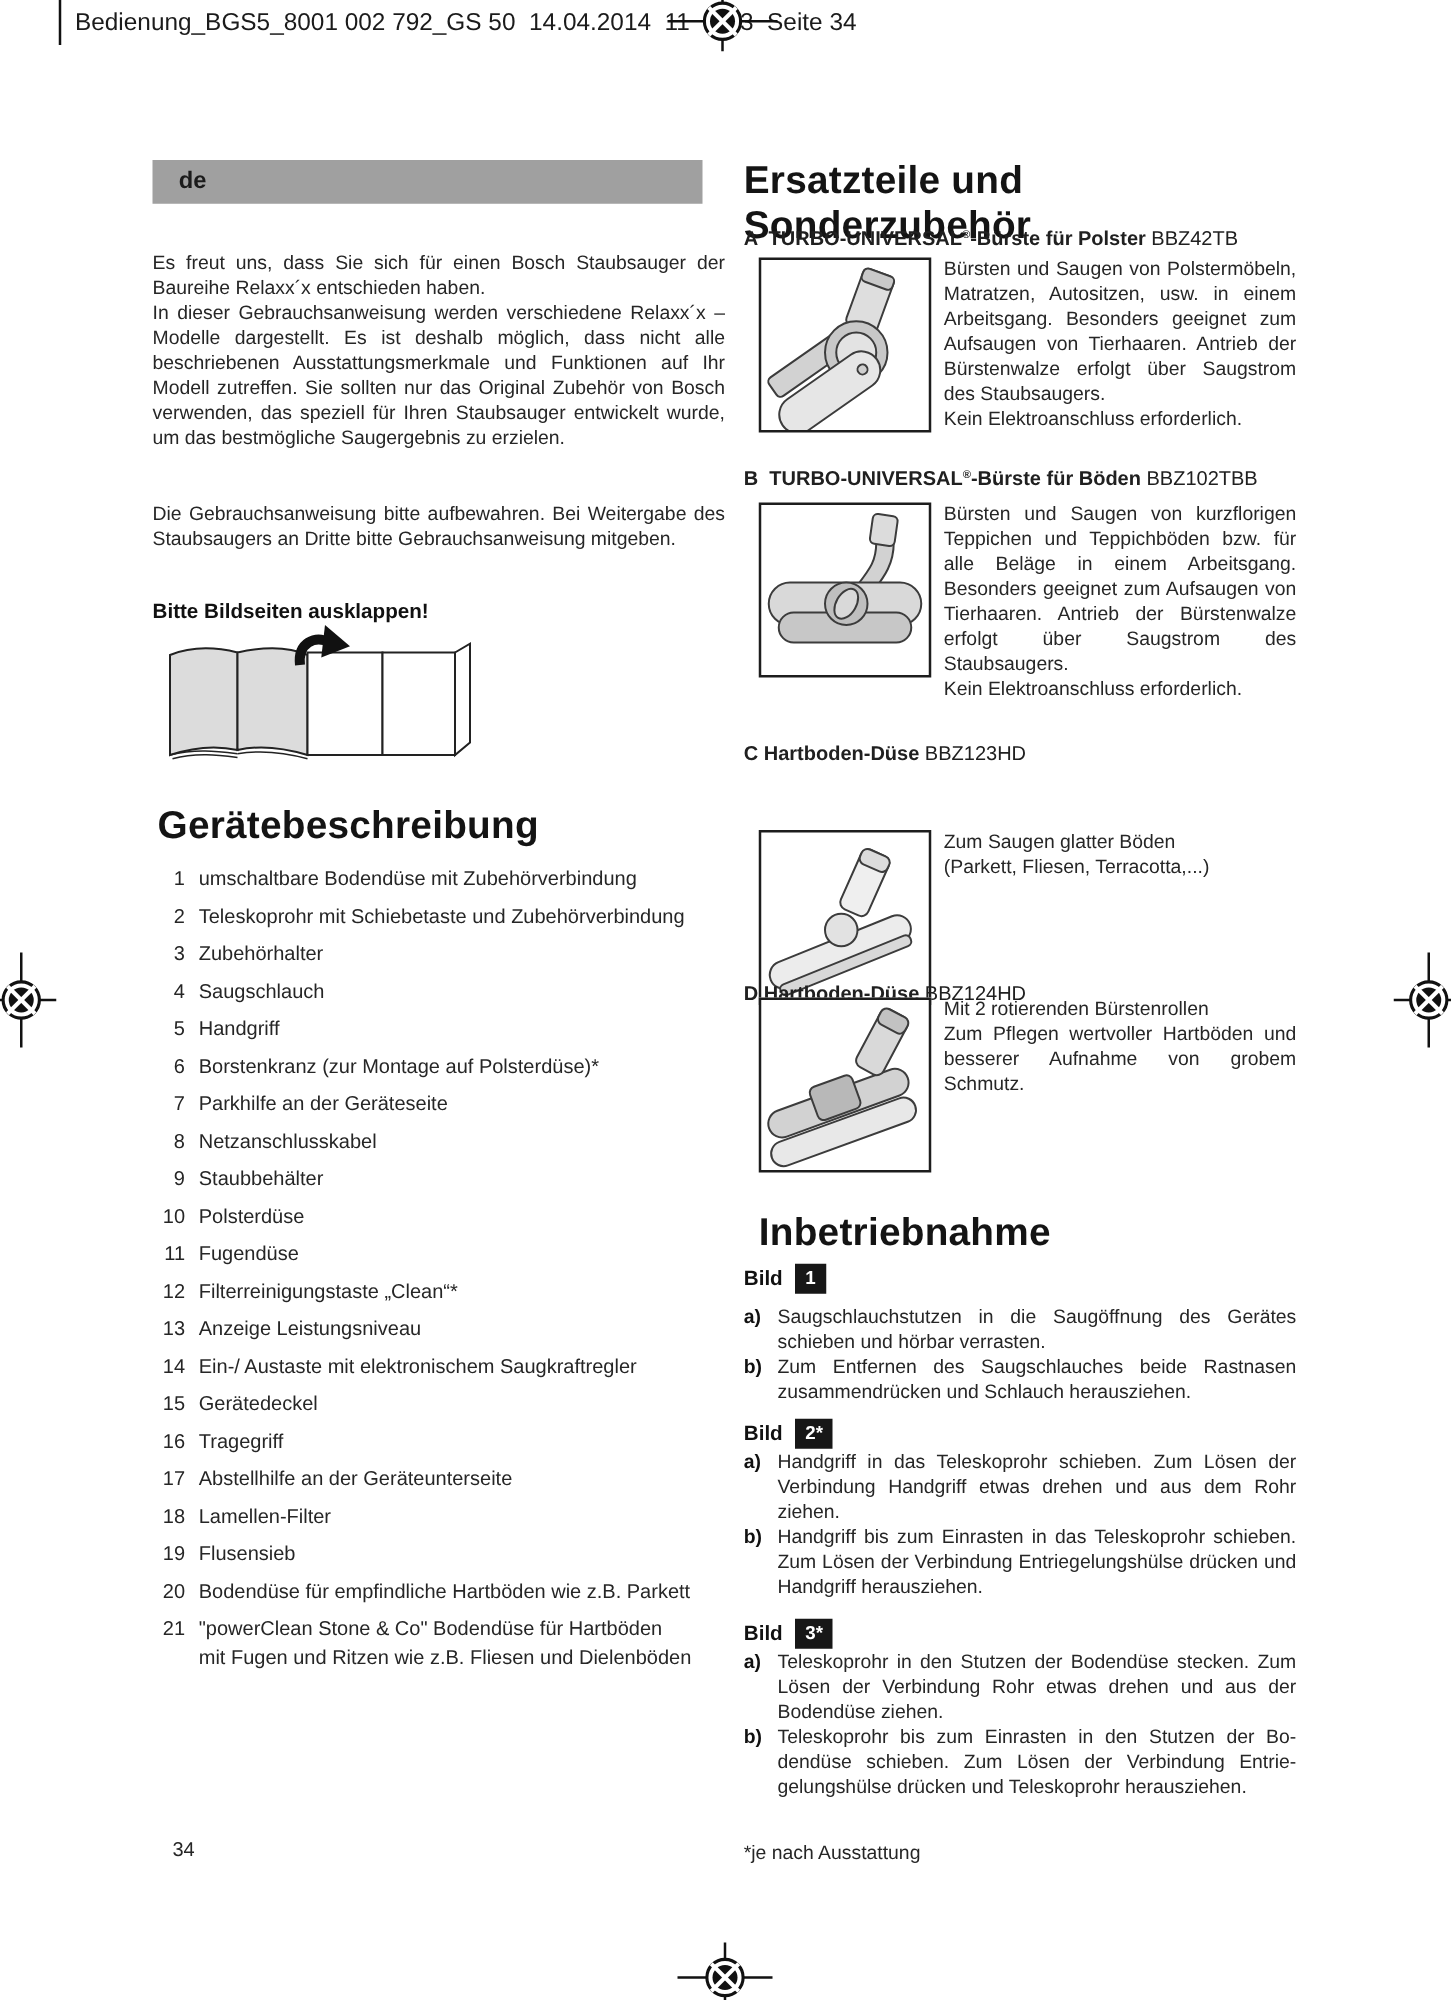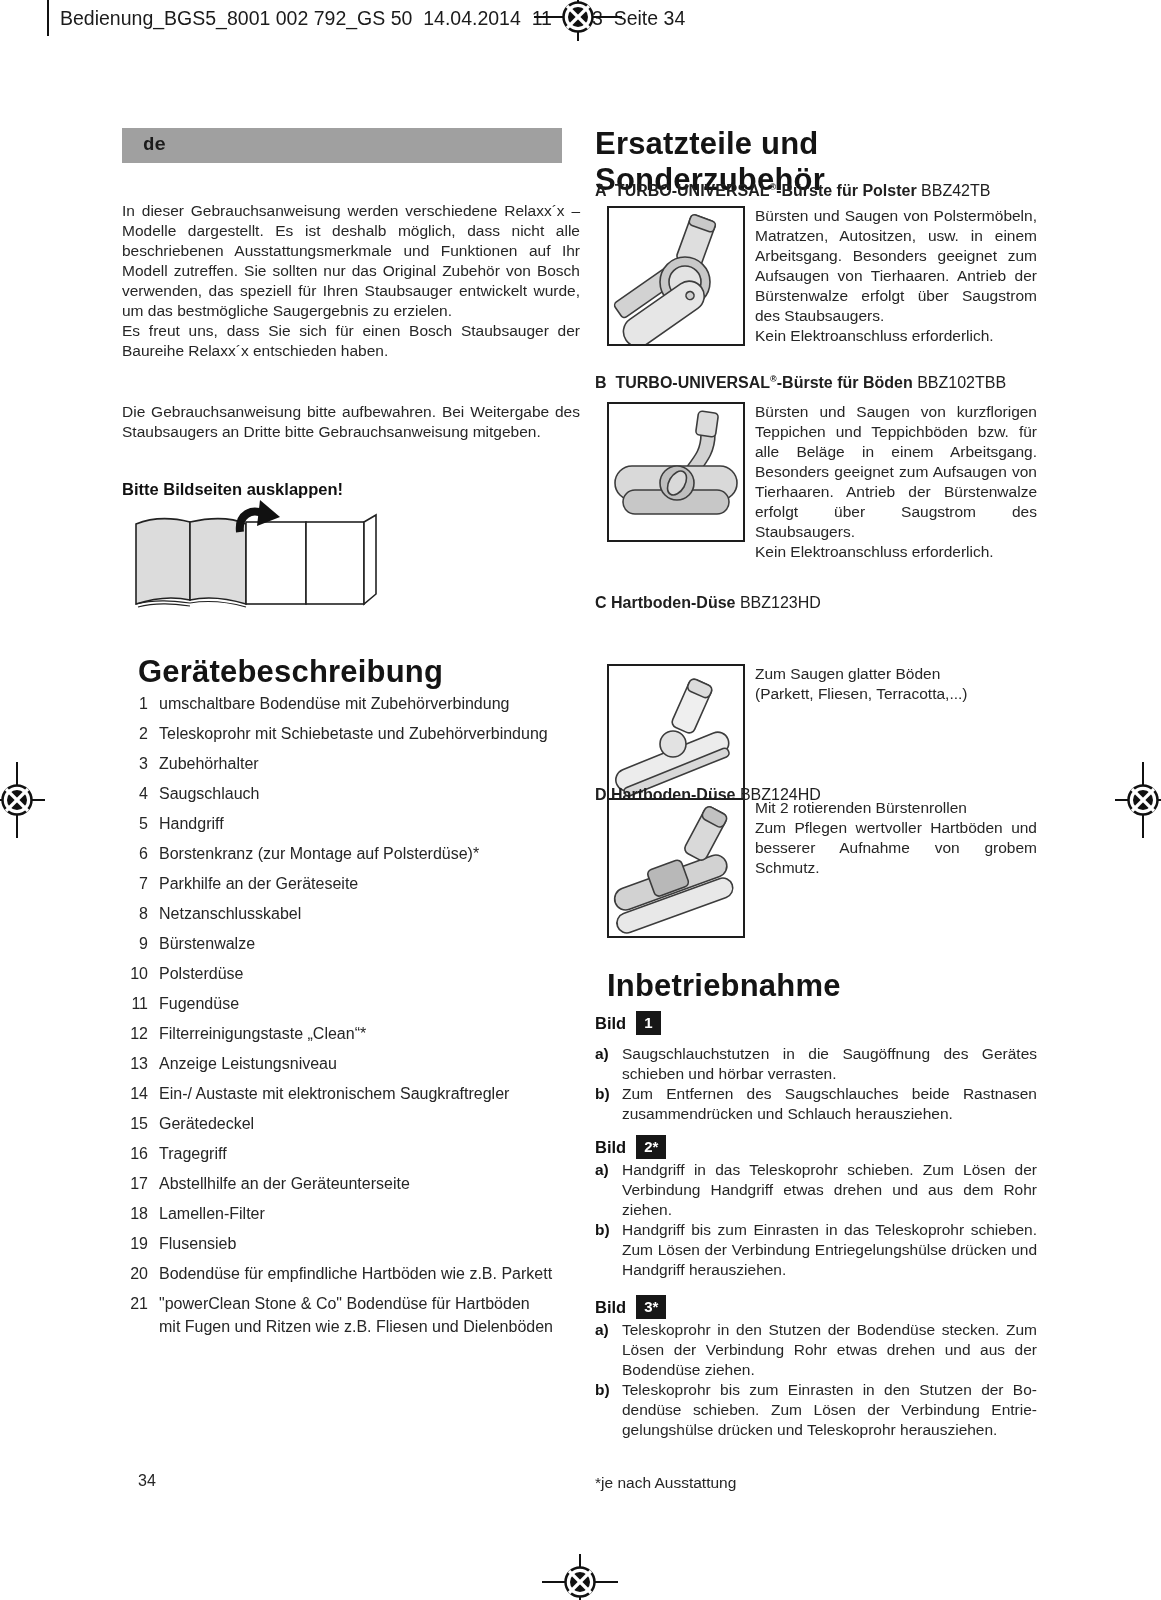--- a/index.html
+++ b/index.html
@@ -13,21 +13,21 @@
   .regmark{position:absolute;pointer-events:none;}
   
   .col-left{position:absolute;left:122px;top:0;width:458px;}
   .col-right{position:absolute;left:595px;top:0;width:442px;}
   .col-left>*,.col-right>*{position:absolute;}
   p{margin:0;}
   .b{font-weight:bold;text-align:center;}
   .body-text{font-size:15.5px;line-height:20px;text-align:justify;color:#262626;}
   
   .de-box{left:0;top:128px;width:440px;height:35px;background:#a0a0a0;}
-  .de-box span{display:block;padding:6px 0 0 21px;font-size:19px;font-weight:bold;color:#1b1b1b;font-family:Liberation Mono, monospace;}
+  .de-box span{display:block;padding:6px 0 0 21px;font-size:19px;font-weight:bold;color:#1b1b1b;}
   .intro1{top:201px;width:458px;}
   .intro2{top:402px;width:458px;}
   .fold-note{top:480px;font-size:16.5px;font-weight:bold;color:#111;}
   .foldout{top:500px;left:6px;}
   .sec-heading{font-size:31px;font-weight:bold;color:#141414;letter-spacing:.2px;}
   .h-device{top:638px;}
   
   .device-list{top:692px;width:458px;list-style:none;margin:0;padding:0;}
   .device-list li{display:flex;font-size:16px;line-height:23px;margin-bottom:7px;color:#262626;
                   padding-right:26px;}
@@ -92,42 +92,42 @@
     <line x1="-11" y1="11" x2="11" y2="-11" stroke="#fff" stroke-width="3.2"></line>
   </svg>
 
   <div class="col-left">
 
     <div class="de-box">
       <span>de</span>
     </div>
 
     <div class="intro1 body-text">
+      <p>Es freut uns, dass Sie sich für einen Bosch Staubsauger der Baureihe Relaxx´x entschieden haben.</p>
       <p>In dieser Gebrauchsanweisung werden verschiedene Relaxx´x – Modelle dargestellt. Es ist deshalb möglich, dass nicht alle beschriebenen Ausstattungsmerkmale und Funktionen auf Ihr Modell zutreffen. Sie sollten nur das Original Zubehör von Bosch verwenden, das speziell für Ihren Staubsauger entwickelt wurde, um das best­mögliche Saugergebnis zu erzielen.</p>
-      <p>Es freut uns, dass Sie sich für einen Bosch Staubsauger der Baureihe Relaxx´x entschieden haben.</p>
     </div>
 
     <p class="intro2 body-text">Die Gebrauchsanweisung bitte aufbewahren. Bei Weitergabe des Staubsaugers an Dritte bitte Gebrauchs­anweisung mitgeben.</p>
 
     <p class="fold-note">Bitte Bildseiten ausklappen!</p>
 
     <svg class="foldout" width="250" height="108" viewBox="0 -8 250 108">
       <path d="M8,16 C28,8 46,10 62,14 L62,92 C44,88 26,90 8,96 Z" fill="#dcdcdc" stroke="#222" stroke-width="1.6"></path>
       <path d="M62,14 C80,10 100,8 118,16 L118,96 C98,90 80,88 62,92 Z" fill="#dcdcdc" stroke="#222" stroke-width="1.6"></path>
       <path d="M8,96 C28,91 45,93 62,95" fill="none" stroke="#222" stroke-width="1.2"></path>
       <path d="M10,99 C29,94 46,96 62,98" fill="none" stroke="#222" stroke-width="1.2"></path>
       <path d="M62,95 C80,92 100,94 118,99" fill="none" stroke="#222" stroke-width="1.2"></path>
       <rect x="118" y="14" width="60" height="82" fill="#ffffff" stroke="#222" stroke-width="1.6"></rect>
       <rect x="178" y="14" width="58" height="82" fill="#ffffff" stroke="#222" stroke-width="1.6"></rect>
       <polygon points="236,14 248,7 248,86 236,96" fill="#ffffff" stroke="#222" stroke-width="1.6"></polygon>
       <path d="M112,24 C110,6 124,0 136,6" fill="none" stroke="#111" stroke-width="8"></path>
       <polygon points="132,-8 152,9 129,18" fill="#111"></polygon>
     </svg>
 
-    <h2 class="sec-heading h-device" style="margin:16px">Gerätebeschreibung</h2>
+    <h2 class="sec-heading h-device" style="margin:4px">Gerätebeschreibung</h2>
 
     <ul class="device-list">
       <li>
           <span class="num">1</span>
           <span class="txt">umschaltbare Bodendüse mit Zubehörverbindung</span>
         </li>
       <li>
           <span class="num">2</span>
           <span class="txt">Teleskoprohr mit Schiebetaste und Zubehörverbin­dung</span>
         </li>
@@ -150,21 +150,21 @@
       <li>
           <span class="num">7</span>
           <span class="txt">Parkhilfe an der Geräteseite</span>
         </li>
       <li>
           <span class="num">8</span>
           <span class="txt">Netzanschlusskabel</span>
         </li>
       <li>
           <span class="num">9</span>
-          <span class="txt">Bürstenwalze</span>
+          <span class="txt">Staubbehälter</span>
         </li>
       <li>
           <span class="num">10</span>
           <span class="txt">Polsterdüse</span>
         </li>
       <li>
           <span class="num">11</span>
           <span class="txt">Fugendüse</span>
         </li>
       <li>

